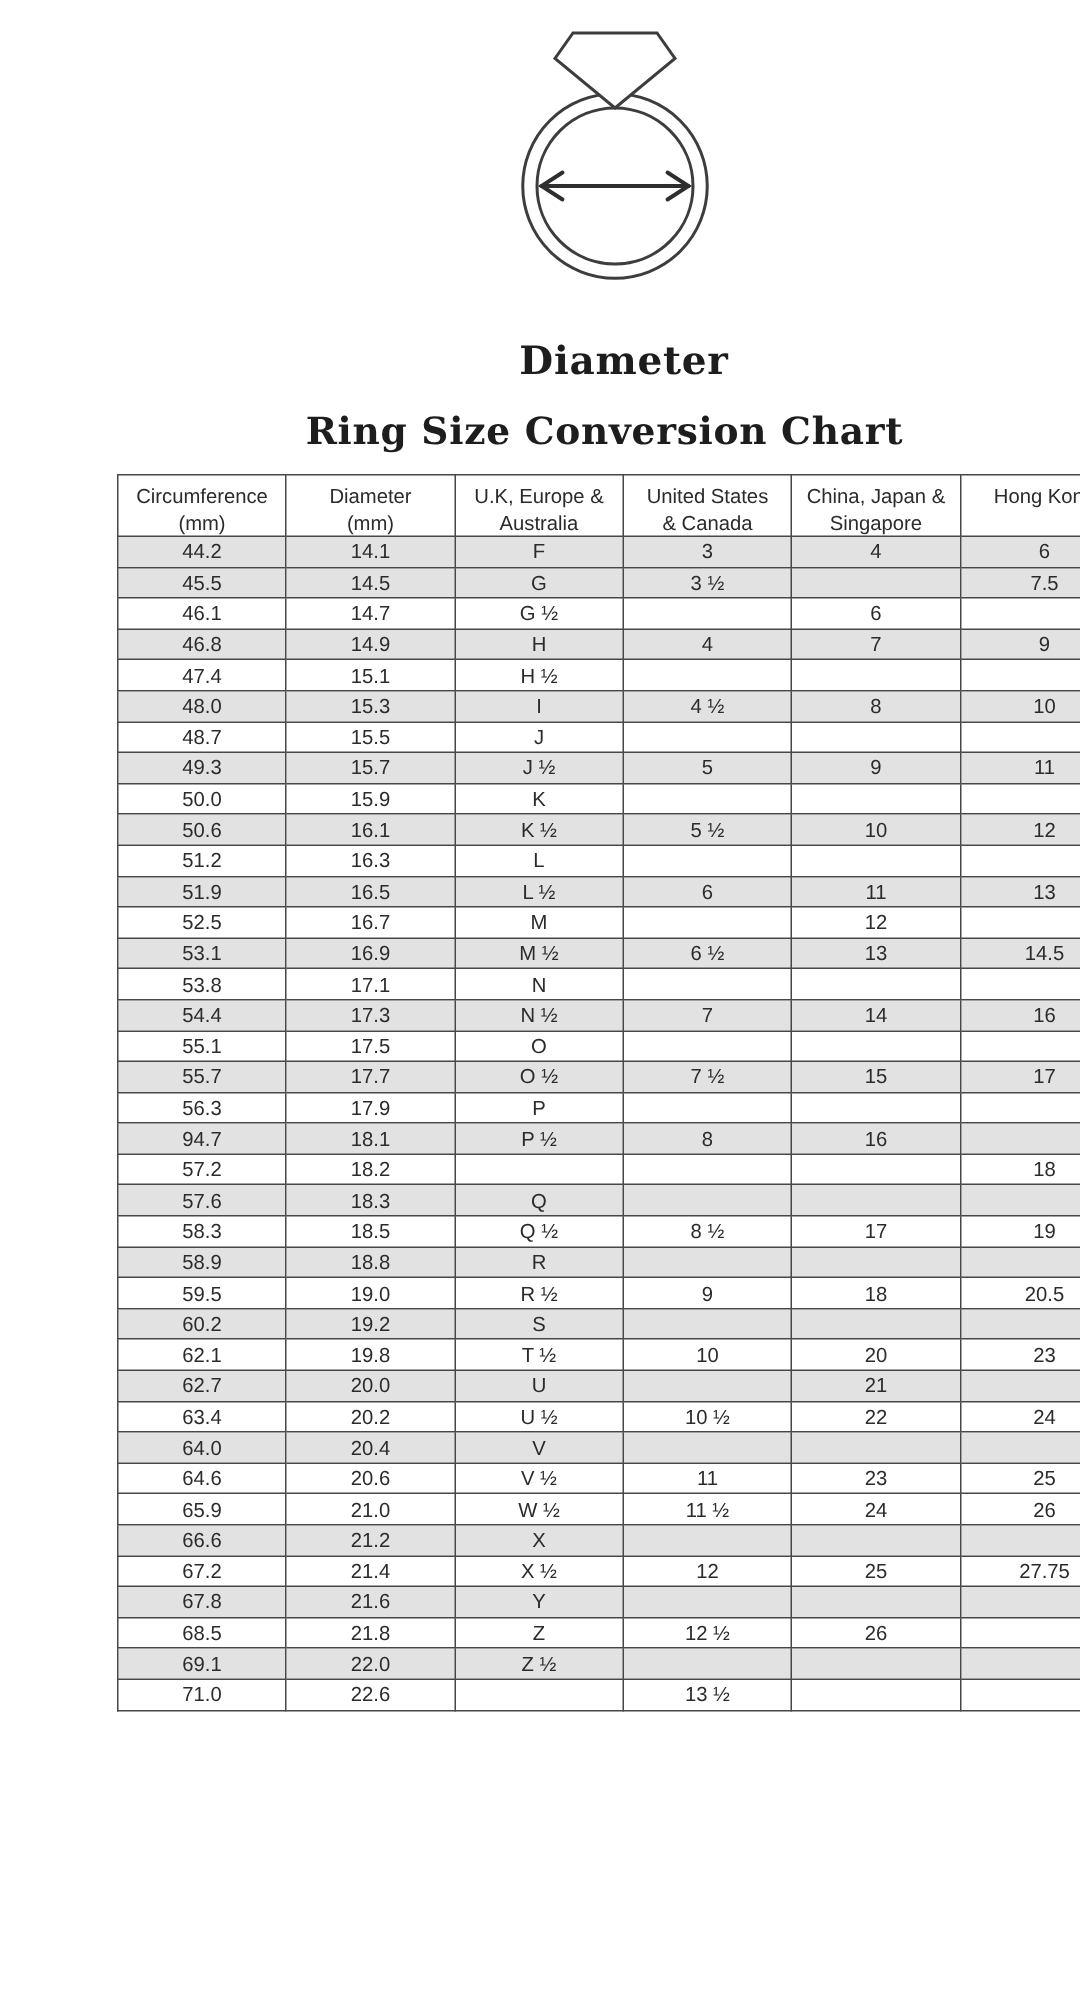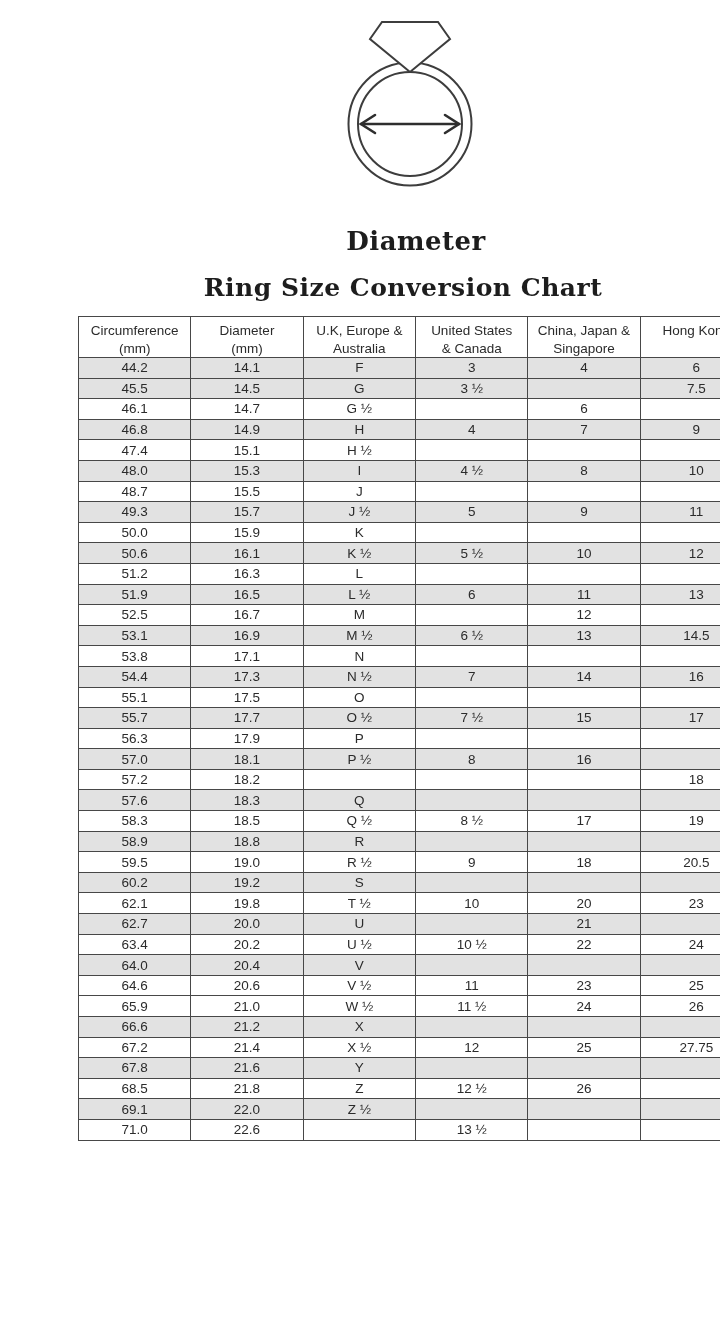--- a/index.html
+++ b/index.html
@@ -280,21 +280,21 @@
         </tr>
         <tr>
           <td>56.3</td>
           <td>17.9</td>
           <td>P</td>
           <td></td>
           <td></td>
           <td></td>
         </tr>
         <tr class="shade">
-          <td>57.0</td>
+          <td>94.7</td>
           <td>18.1</td>
           <td>P ½</td>
           <td>8</td>
           <td>16</td>
           <td></td>
         </tr>
         <tr>
           <td>57.2</td>
           <td>18.2</td>
           <td></td>

